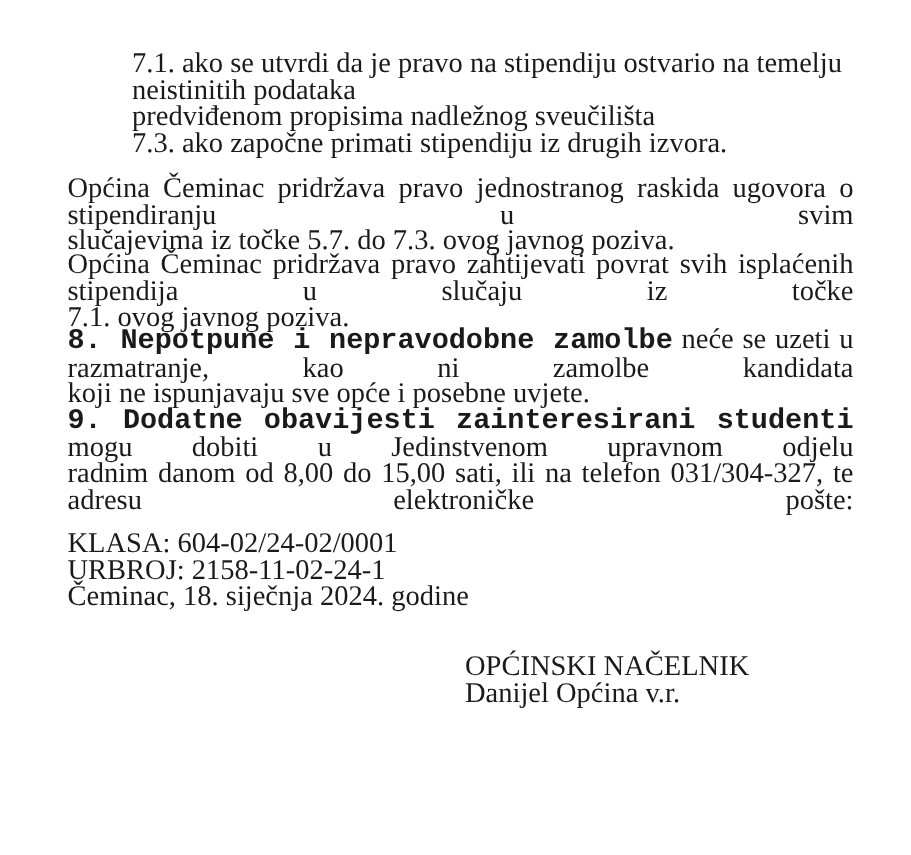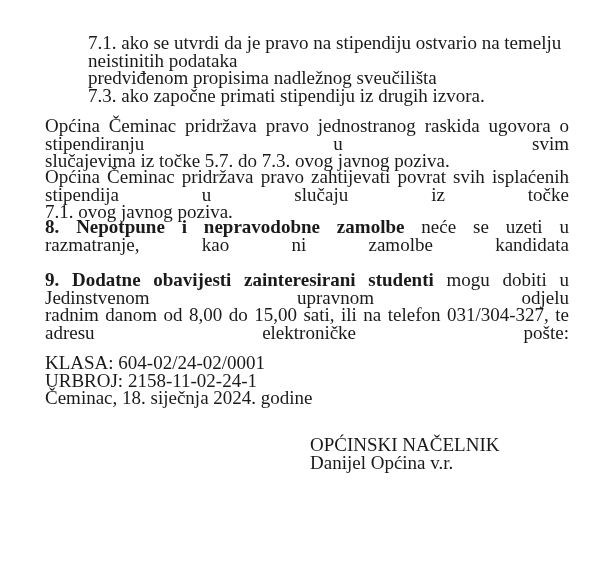--- a/index.html
+++ b/index.html
@@ -33,21 +33,21 @@
   }
   .line.just {
     text-align: justify;
     text-align-last: justify;
   }
   .signature-block {
     left: 310px;
     width: 255px;
     text-align: left;
   }
-  b { font-weight: bold; }
+  b { font-weight: bold; font-family: Liberation Mono, monospace; }
 </style>
 </head>
 <body>
 
 <div class="page">
 
   <section class="block list-block" style="top:34px">
     <div class="line">7.1. ako se utvrdi da je pravo na stipendiju ostvario na temelju neistinitih podataka</div>
     <div class="line">predviđenom propisima nadležnog sveučilišta</div>
     <div class="line">7.3. ako započne primati stipendiju iz drugih izvora.</div>
@@ -58,20 +58,21 @@
     <div class="line">slučajevima iz točke 5.7. do 7.3. ovog javnog poziva.</div>
   </section>
 
   <section class="block" style="top:168px">
     <div class="line just">Općina Čeminac pridržava pravo zahtijevati povrat svih isplaćenih stipendija u slučaju iz točke</div>
     <div class="line">7.1. ovog javnog poziva.</div>
   </section>
 
   <section class="block" style="top:218px">
     <div class="line just"><b>8. Nepotpune i nepravodobne zamolbe</b><span> neće se uzeti u razmatranje, kao ni zamolbe kandidata</span></div>
+    <div class="line">koji ne ispunjavaju sve opće i posebne uvjete.</div>
   </section>
 
   <section class="block" style="top:271px">
     <div class="line just"><b>9. Dodatne obavijesti zainteresirani studenti</b><span> mogu dobiti u Jedinstvenom upravnom odjelu</span></div>
     <div class="line just">radnim danom od 8,00 do 15,00 sati, ili na telefon 031/304-327, te adresu elektroničke pošte:</div>
   </section>
 
   <section class="block" style="top:354px">
     <div class="line">KLASA: 604-02/24-02/0001</div>
     <div class="line">URBROJ: 2158-11-02-24-1</div>

